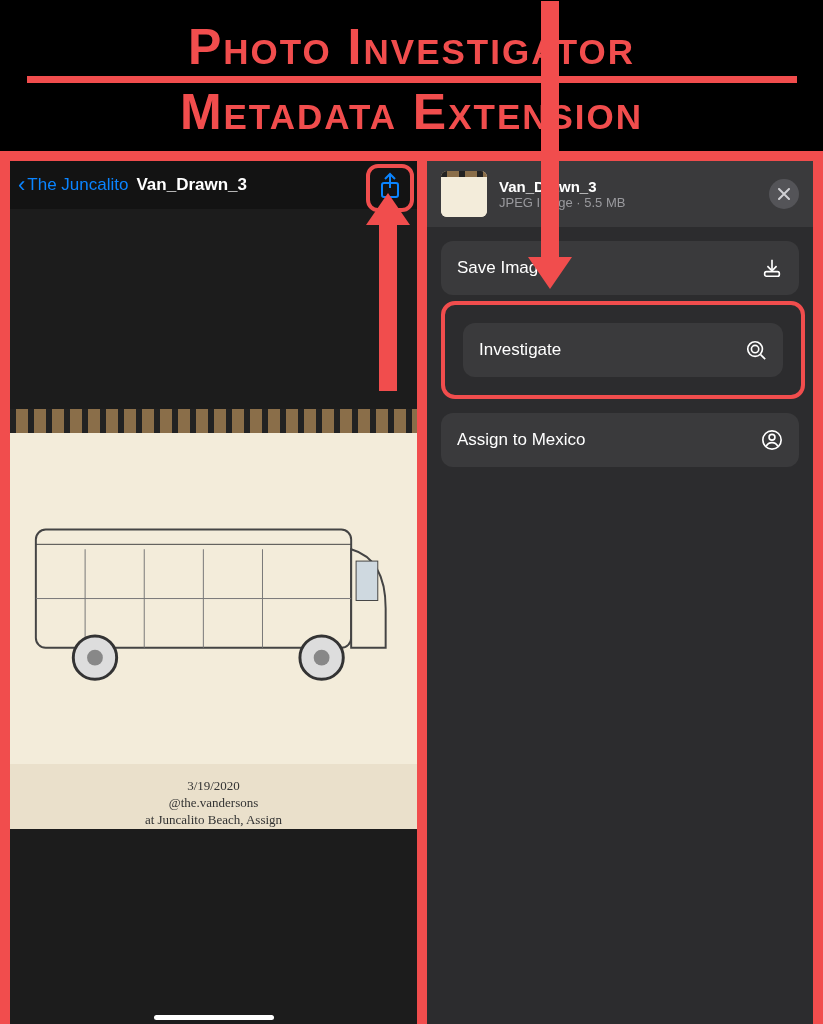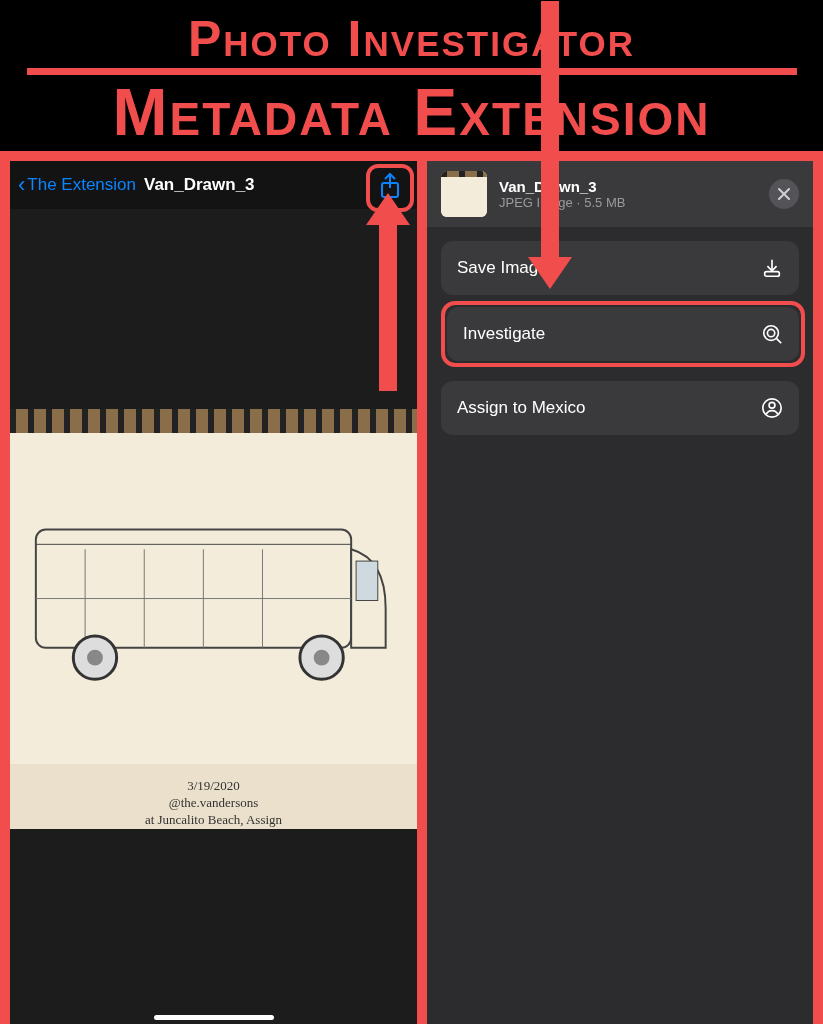--- a/index.html
+++ b/index.html
@@ -13,21 +13,21 @@
     position: absolute; left: 0; top: 0; width: 823px; height: 150px;
     background: #000; color: #f14d4d;
     font-family: "Arial Black", Impact, sans-serif;
     font-weight: 900; letter-spacing: 2px;
     text-align: center; font-variant: small-caps;
     display: flex; flex-direction: column; align-items: center; justify-content: center;
     padding-top: 8px;
   }
   .marketing-header .line1 { font-size: 50px; line-height: 1.0; }
   .marketing-header .divider { width: 770px; height: 7px; background: #f14d4d; margin: 4px 0; }
-  .marketing-header .line2 { font-size: 66px; line-height: 1.0; }
+  .marketing-header .line2 { font-size: 50px; line-height: 1.0; }
 
   
   .panels-frame {
     position: absolute; left: 0; top: 151px; width: 823px; height: 877px;
     border: 10px solid #f14d4d; border-bottom: none;
     display: flex;
   }
   .panel-left  { width: 407px; background: #1c1c1c; position: relative; }
   .panel-sep   { width: 10px;  background: #f14d4d; }
   .panel-right { flex: 1; background: #2c2c2e; position: relative; }
@@ -104,21 +104,21 @@
   }
   .action-row {
     height: 54px; display: flex; align-items: center; padding: 0 16px;
     color: #fff; font-size: 17px; cursor: pointer;
   }
   .action-row + .action-row { border-top: 1px solid #2c2c2e; }
   .action-label { flex: 1; }
   .action-icon { width: 22px; display: flex; align-items: center; justify-content: center; }
   .action-icon svg { width: 22px; height: 22px; }
 
-  .investigate-highlight { margin: 6px 8px 0 14px; border: 4px solid #f14d4d; border-radius: 14px; padding: 2px; }
+  .investigate-highlight { margin: 6px 8px 0 14px; border: 4px solid #f14d4d; border-radius: 14px; padding: 18px; }
   .investigate-highlight .action-group { margin: 0; }
 
   .arrow-down {
     position: absolute; top: -160px; left: 114px; width: 18px; height: 260px;
     background: #f14d4d; z-index: 5;
   }
   .arrow-down::after {
     content: ''; position: absolute; bottom: -28px; left: 50%; transform: translateX(-50%);
     border-left: 22px solid transparent; border-right: 22px solid transparent;
     border-top: 32px solid #f14d4d;
@@ -136,21 +136,21 @@
     <div class="divider"></div>
     <div class="line2">Metadata Extension</div>
   </div>
 
   <div class="panels-frame">
 
     <div class="panel-left">
       <div class="nav-bar">
         <div class="back-button">
           <span class="back-chevron">‹</span>
-          <span>The Extension</span>
+          <span>The Juncalito</span>
         </div>
         <div class="album-title">Van_Drawn_3</div>
       </div>
 
       <div class="share-highlight">
         <span class="share-icon">
           <svg viewBox="0 0 24 28" fill="none" stroke="#0a84ff" stroke-width="2">
             <path d="M12 2 L12 16"></path>
             <path d="M7 7 L12 2 L17 7"></path>
             <rect x="4" y="11" width="16" height="14" rx="2"></rect>

